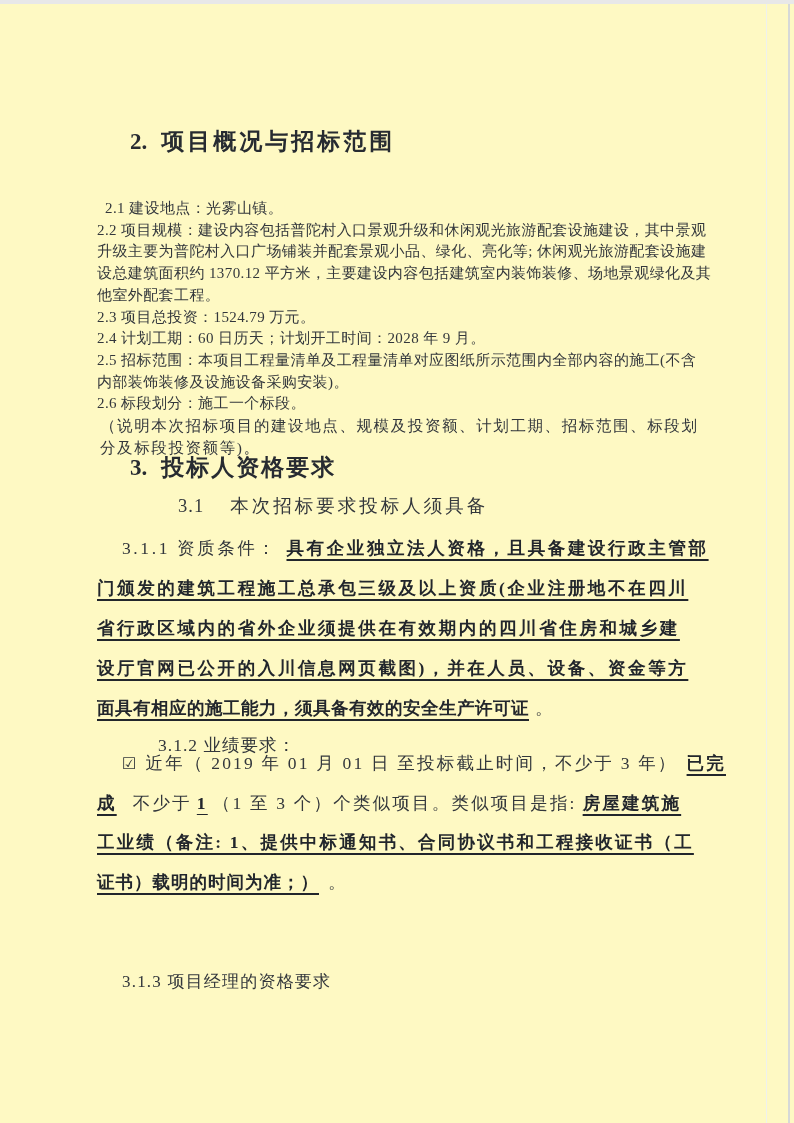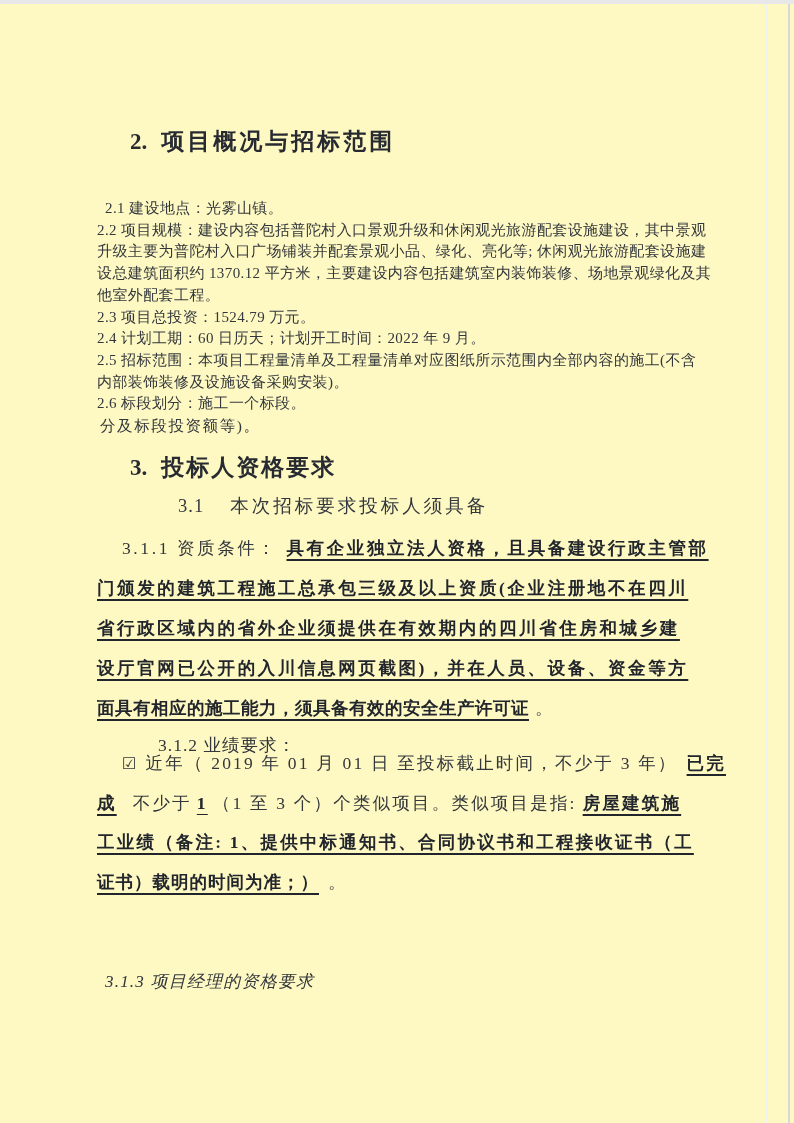--- a/index.html
+++ b/index.html
@@ -84,24 +84,25 @@
     <span class="num">2.</span><span class="title">项目概况与招标范围</span>
   </div>
 
   <div class="abs b2" style="top:194px;left:97px;">
     <div class="line indent-sm">2.1 建设地点：光雾山镇。</div>
     <div class="line">2.2 项目规模：建设内容包括普陀村入口景观升级和休闲观光旅游配套设施建设，其中景观</div>
     <div class="line">升级主要为普陀村入口广场铺装并配套景观小品、绿化、亮化等; 休闲观光旅游配套设施建</div>
     <div class="line">设总建筑面积约 1370.12 平方米，主要建设内容包括建筑室内装饰装修、场地景观绿化及其</div>
     <div class="line">他室外配套工程。</div>
     <div class="line">2.3 项目总投资：1524.79 万元。</div>
-    <div class="line">2.4 计划工期：60 日历天；计划开工时间：2022 年 9 月。</div>
+    <div class="line">2.4 计划工期：60 日历天；计划开工时间：2028 年 9 月。</div>
     <div class="line">2.5 招标范围：本项目工程量清单及工程量清单对应图纸所示范围内全部内容的施工(不含</div>
     <div class="line">内部装饰装修及设施设备采购安装)。</div>
     <div class="line">2.6 标段划分：施工一个标段。</div>
+    <div class="line note">（说明本次招标项目的建设地点、规模及投资额、计划工期、招标范围、标段划</div>
     <div class="line note">分及标段投资额等)。</div>
   </div>
 
   <div id="h3" class="abs h-top" style="top:449px;left:130px;">
     <span class="num">3.</span><span class="title">投标人资格要求</span>
   </div>
 
   <div class="abs s31" style="top:489px;left:178px;">
     <span class="num">3.1</span><span>本次招标要求投标人须具备</span>
   </div>
@@ -134,15 +135,15 @@
       <span class="bu">成</span><span class="gap-m">不少于</span><span class="numu">1</span><span>（1 至 3 个）个类似项目。类似项目是指:</span><span class="bu gap-s">房屋建筑施</span>
     </div>
     <div class="line ls-j2">
       <span class="bu">工业绩（备注: 1、提供中标通知书、合同协议书和工程接收证书（工</span>
     </div>
     <div class="line ls-1">
       <span class="bu">证书）载明的时间为准；）</span><span class="gap-l">。</span>
     </div>
   </div>
 
-  <div class="abs s313" style="top:965px;left:105px;font-style:italic;">3.1.3 项目经理的资格要求</div>
+  <div class="abs s313" style="top:965px;left:122px;">3.1.3 项目经理的资格要求</div>
 
 </div>
 
 </body></html>

